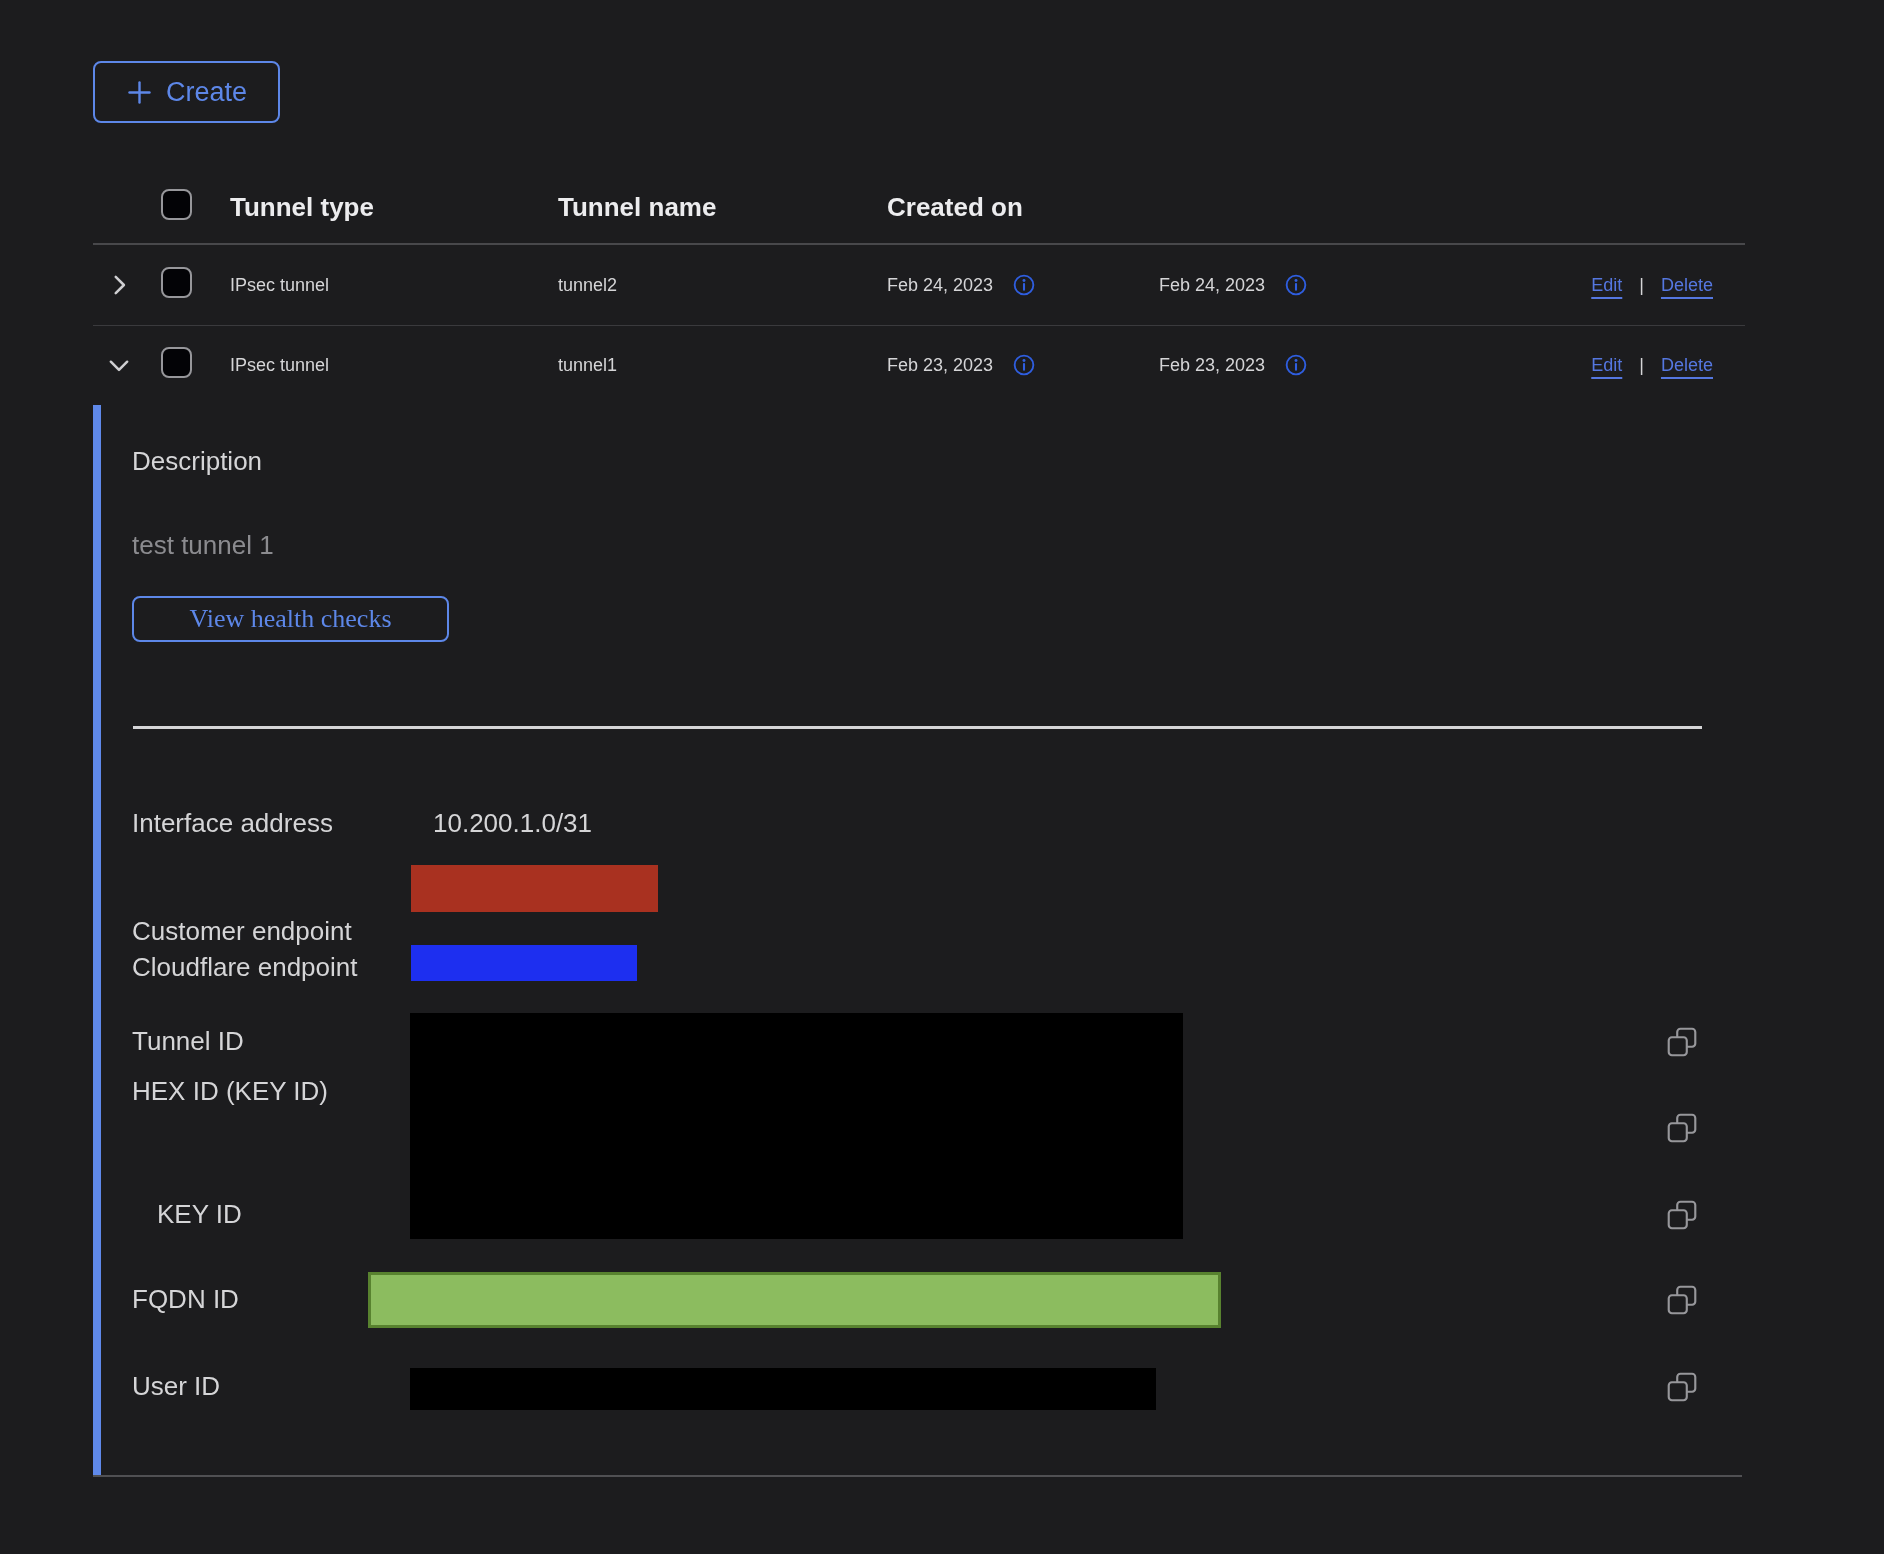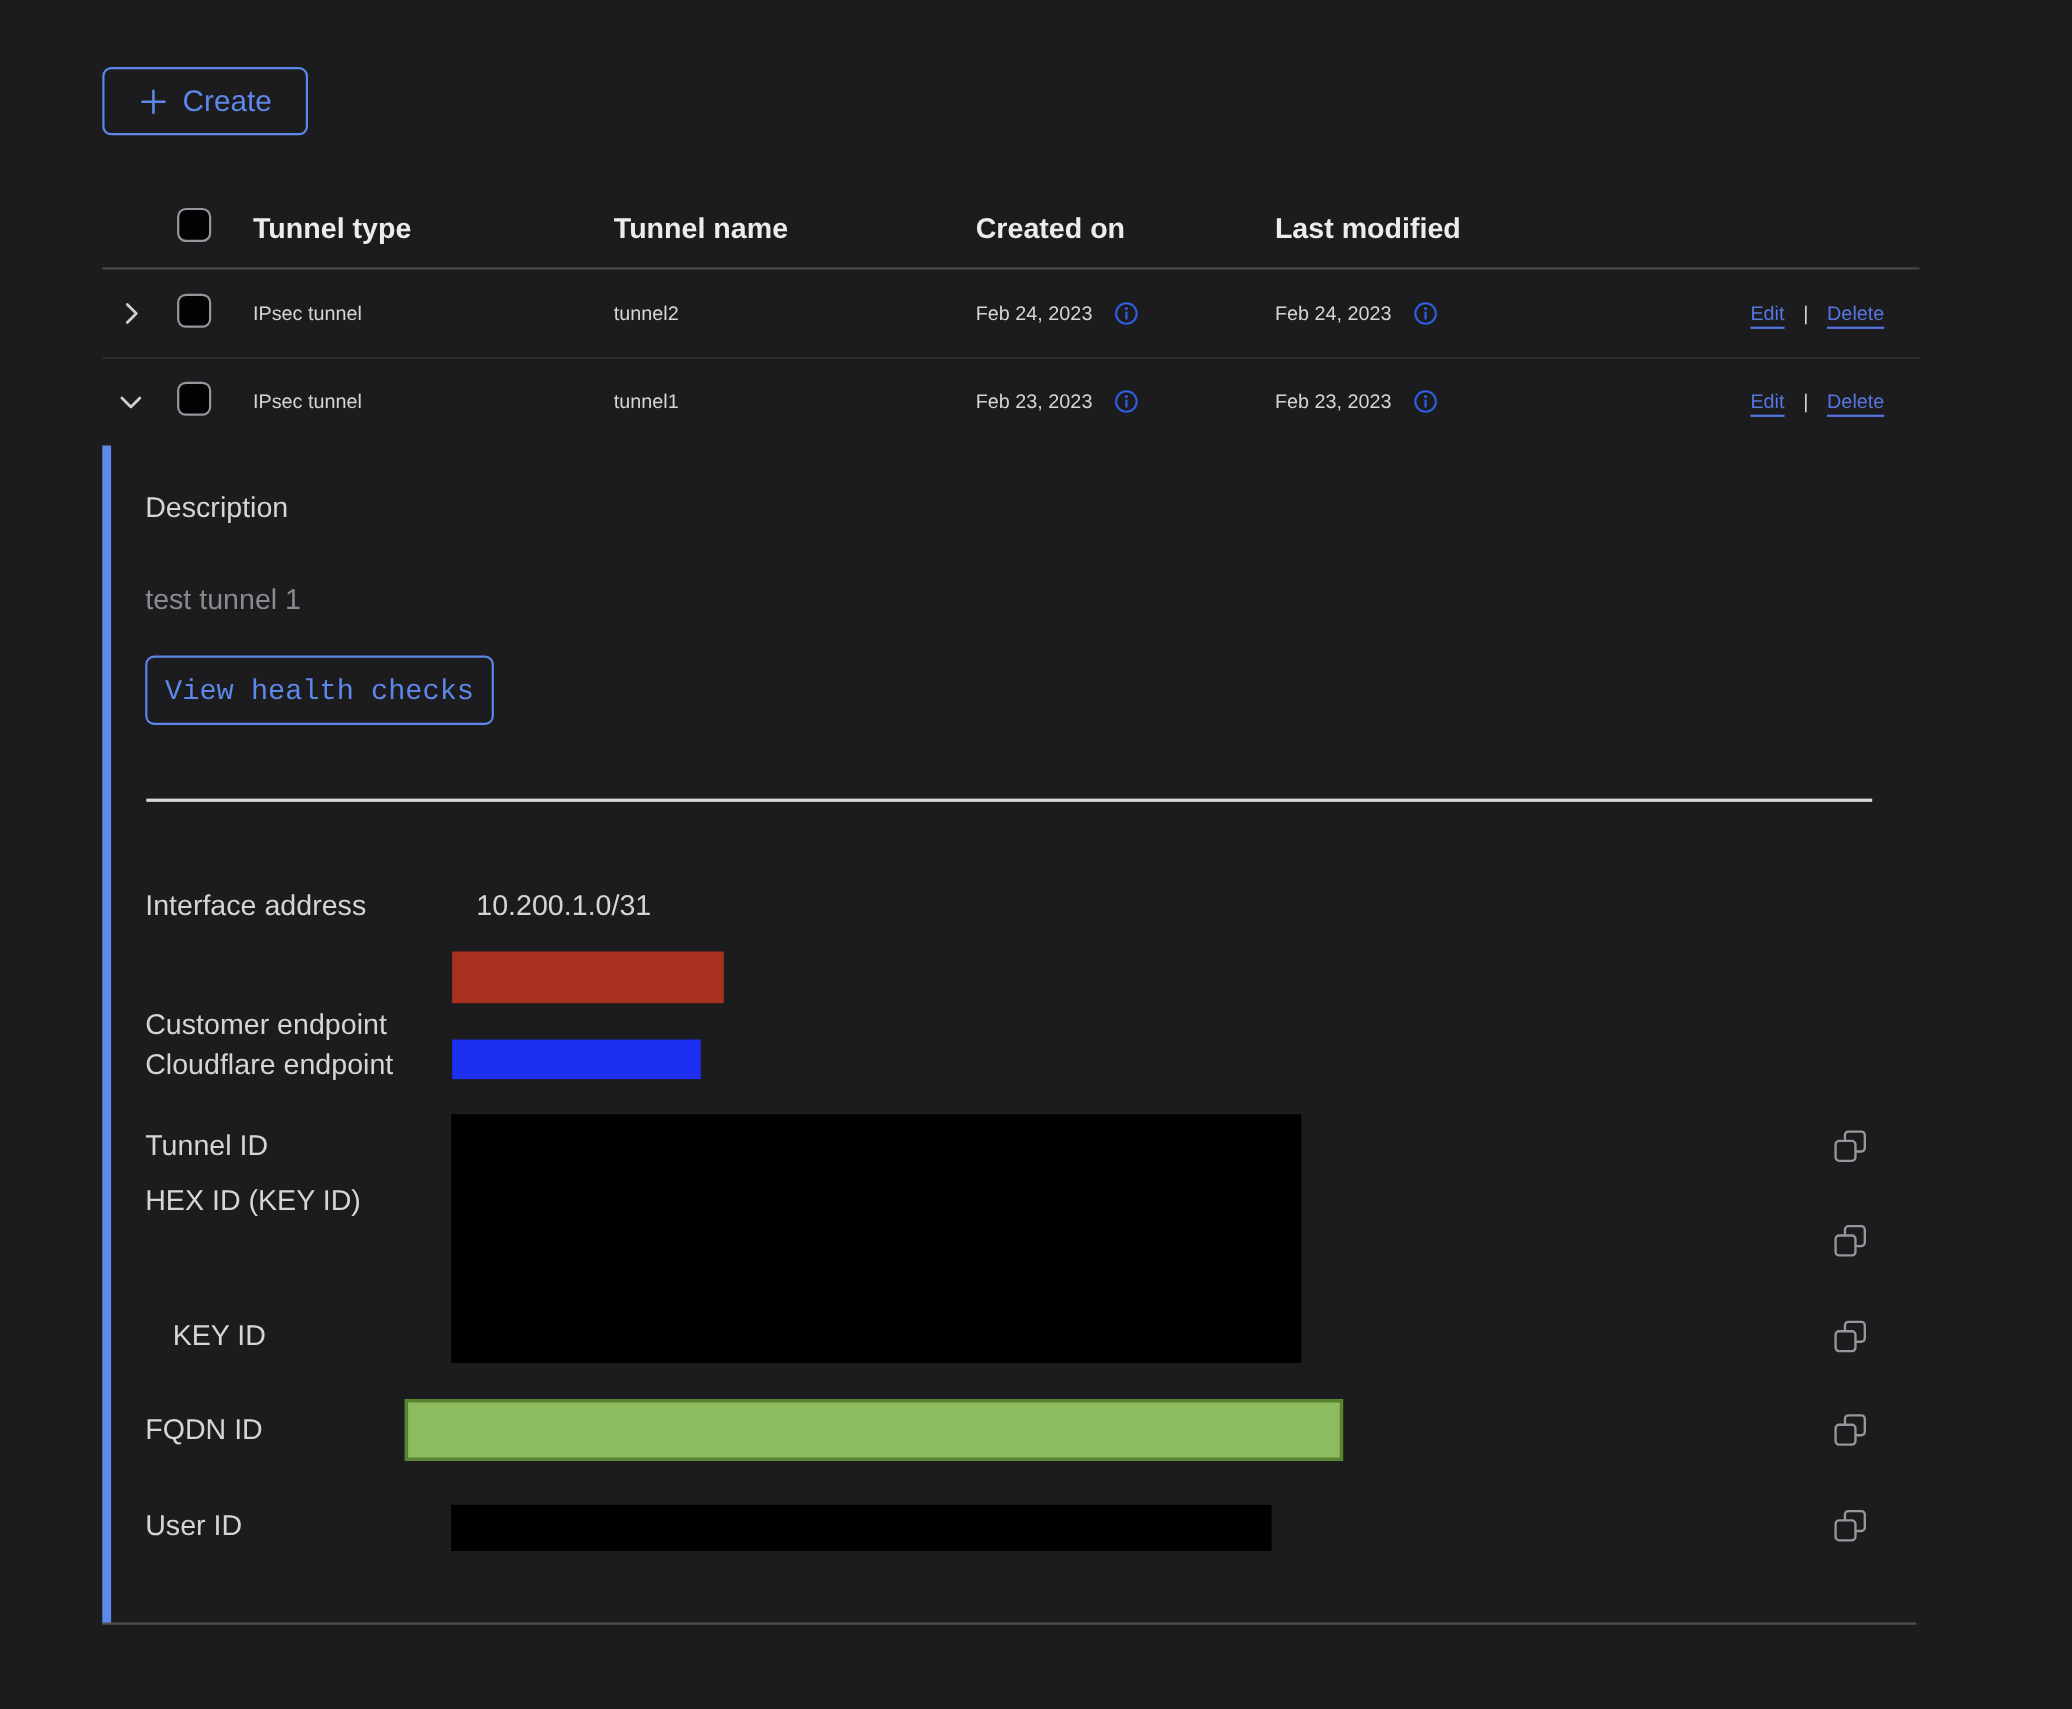--- a/index.html
+++ b/index.html
@@ -114,28 +114,28 @@
     font-size: 26px; font-weight: 500;
     color: var(--c-text, #d5d5d7);
   }
   .desc-value {
     position: absolute; left: 39px; top: 126px;
     font-size: 26px;
     color: var(--c-text-dim, #8b8b8f);
   }
   .health-btn {
     position: absolute; left: 39px; top: 192px;
-    width: 317px; height: 63px;
+    width: 317px; height: 46px;
     display: flex; align-items: center; justify-content: center;
     background: transparent;
     border: 2px solid var(--c-accent, #5d87e8);
     border-radius: 8px;
     color: var(--c-accent, #5d87e8);
     font-size: 26px;
-    font-family: Liberation Mono, monospace;
+    font-family: Liberation Serif, serif;
     cursor: pointer;
   }
   .light-divider {
     position: absolute; left: 40px; top: 322px;
     width: 1569px; height: 3px;
     background: var(--c-divider-light, #d5d5d7);
   }
 
   .field-label {
     position: absolute; left: 39px;
@@ -184,21 +184,20 @@
   </button>
 
   <div class="table">
 
     <div class="thead">
       <div class="c-chevron"></div>
       <div><span class="checkbox"></span></div>
       <div>Tunnel type</div>
       <div>Tunnel name</div>
       <div>Created on</div>
-      <div>Last modified</div>
       <div></div>
     </div>
 
     <div class="trow r1">
       <div class="c-chevron">
         <button class="chev-btn">
           <span style="display:inline-flex;">
             <svg width="24" height="24" viewBox="0 0 22 22" fill="none" stroke="currentColor" stroke-width="2.3" stroke-linecap="round" stroke-linejoin="round">
               <polyline points="8,3.5 15.5,11 8,18.5"></polyline>
             </svg>

